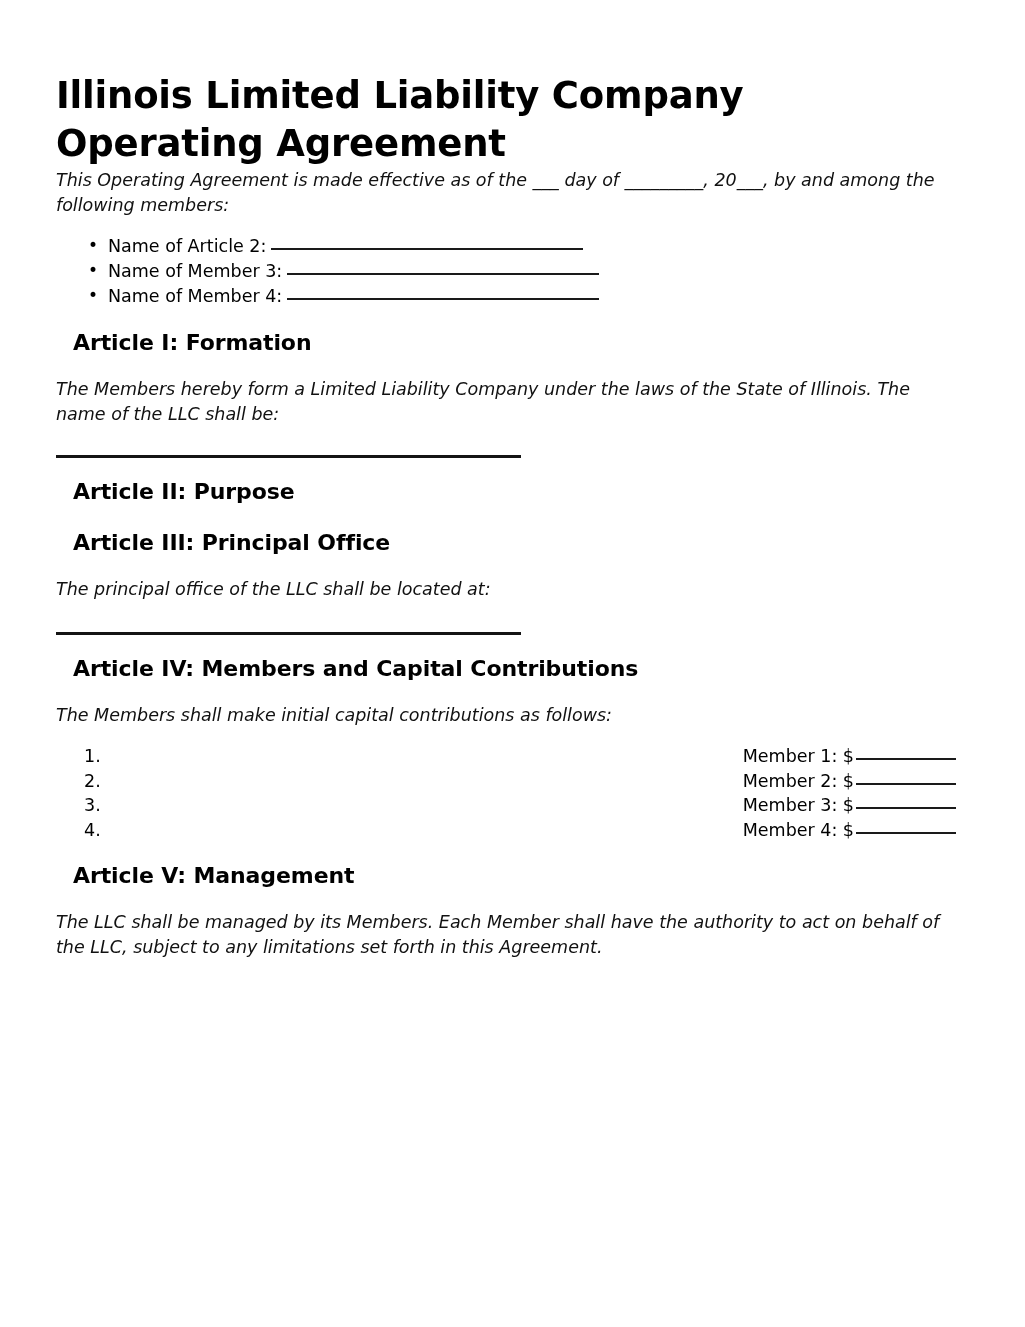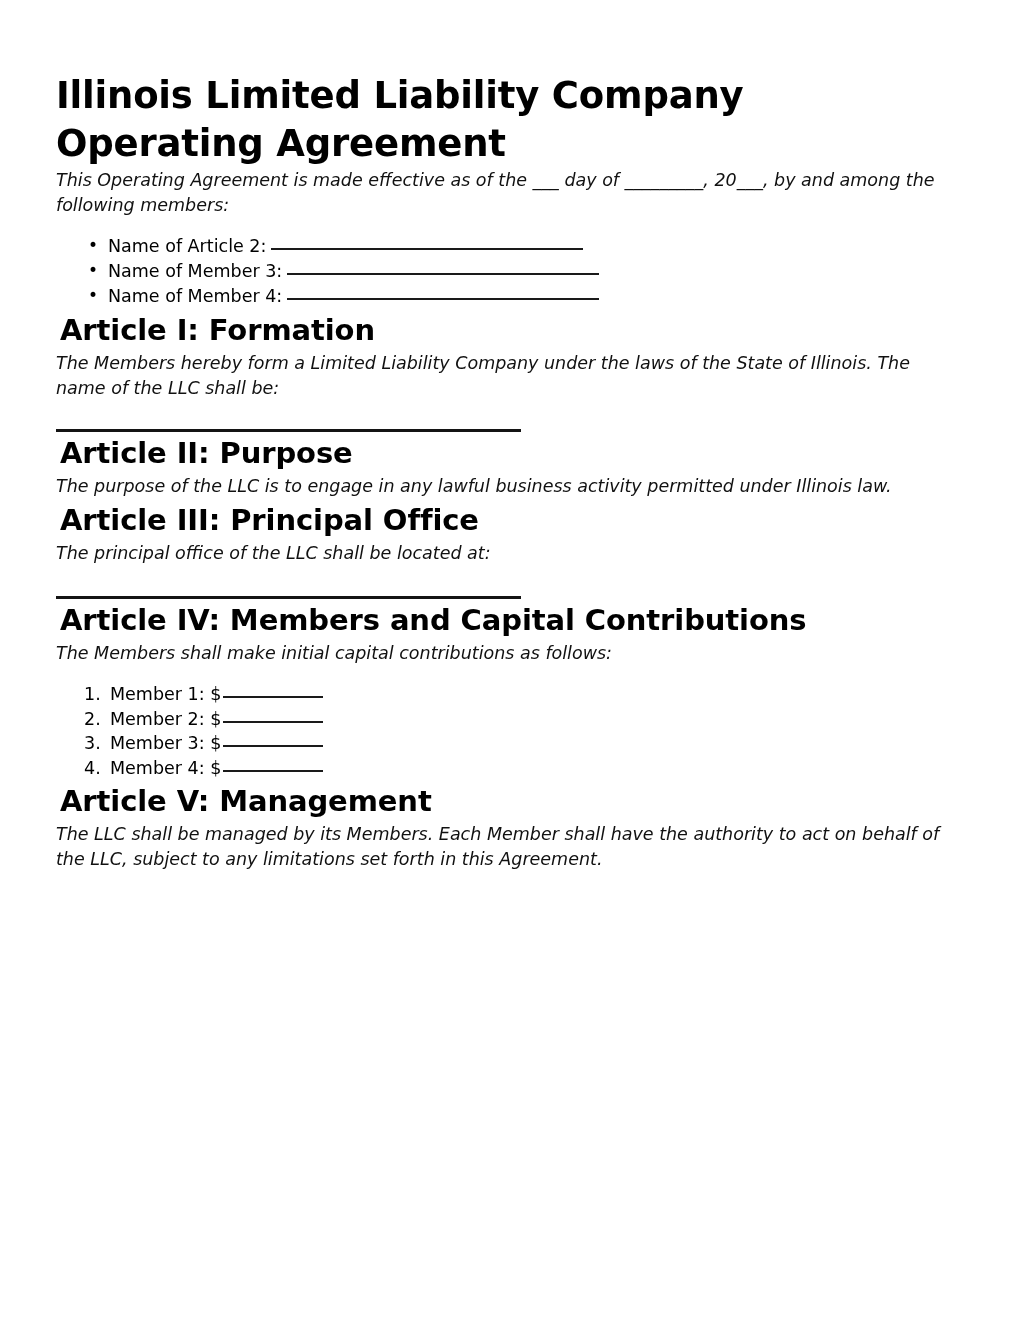--- a/index.html
+++ b/index.html
@@ -60,24 +60,24 @@
     line-height: 25px;
     color: #111;
     font-weight: normal;
     font-style: italic;
   }
 
   .para-gap-1 { margin-top: 36px; }
   .para-gap-2 { margin-top: 22px; }
 
   h2.article {
-    margin: 4px;
+    margin: 17px;
     font-family: "DejaVu Sans", sans-serif;
     font-weight: bold;
-    font-size: 29px;
+    font-size: 22px;
     line-height: 34px;
     letter-spacing: -0.1px;
     color: #000;
   }
   .article-gap { margin-top: 28px; }
   .article-gap-tight { margin-top: 26px; }
 
   ul.member-list {
     margin: 16px 0 0 0;
     padding: 0 0 0 52px;
@@ -103,20 +103,21 @@
     height: 0;
     vertical-align: 2px;
   }
   .blank-member { width: 312px; margin-left: 5px; }
 
   ol.contrib-list {
     margin: 16px 0 0 0;
     padding: 0 0 0 54px;
     list-style: none;
     counter-reset: contrib;
+    text-align: right;
   }
   ol.contrib-list li {
     position: relative;
     font-size: 17.5px;
     line-height: 24.5px;
     white-space: nowrap;
     counter-increment: contrib;
   }
   ol.contrib-list li::before {
     content: counter(contrib) ".";
@@ -154,21 +155,20 @@
       <li><span>Name of Member 3:</span><span class="blank-line blank-member"></span></li>
       <li><span>Name of Member 4:</span><span class="blank-line blank-member"></span></li>
     </ul>
 
 
     <h2 class="article article-gap">Article I: Formation</h2>
     <p class="para para-gap-2">The Members hereby form a Limited Liability Company under the laws of the State of Illinois. The name of the LLC shall be:</p>
     <hr class="fill-rule">
 
     <h2 class="article article-gap">Article II: Purpose</h2>
-    <p class="para para-gap-2">The purpose of the LLC is to engage in any lawful business activity permitted under Illinois law.</p>
 
     <h2 class="article article-gap">Article III: Principal Office</h2>
     <p class="para para-gap-2">The principal office of the LLC shall be located at:</p>
     <hr class="fill-rule fill-rule-b">
 
     <h2 class="article article-gap">Article IV: Members and Capital Contributions</h2>
     <p class="para para-gap-2">The Members shall make initial capital contributions as follows:</p>
 
     <ol class="contrib-list">
       <li><span>Member 1: $</span><span class="blank-line blank-amount"></span></li>

